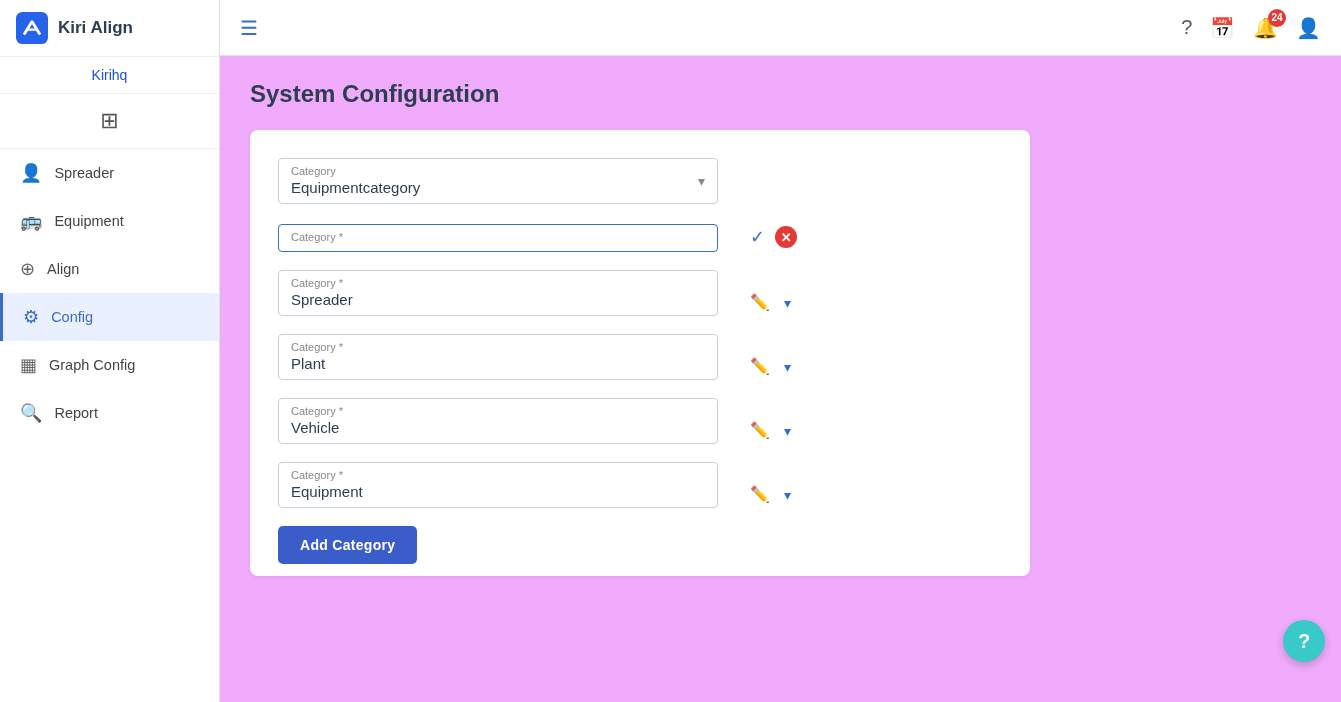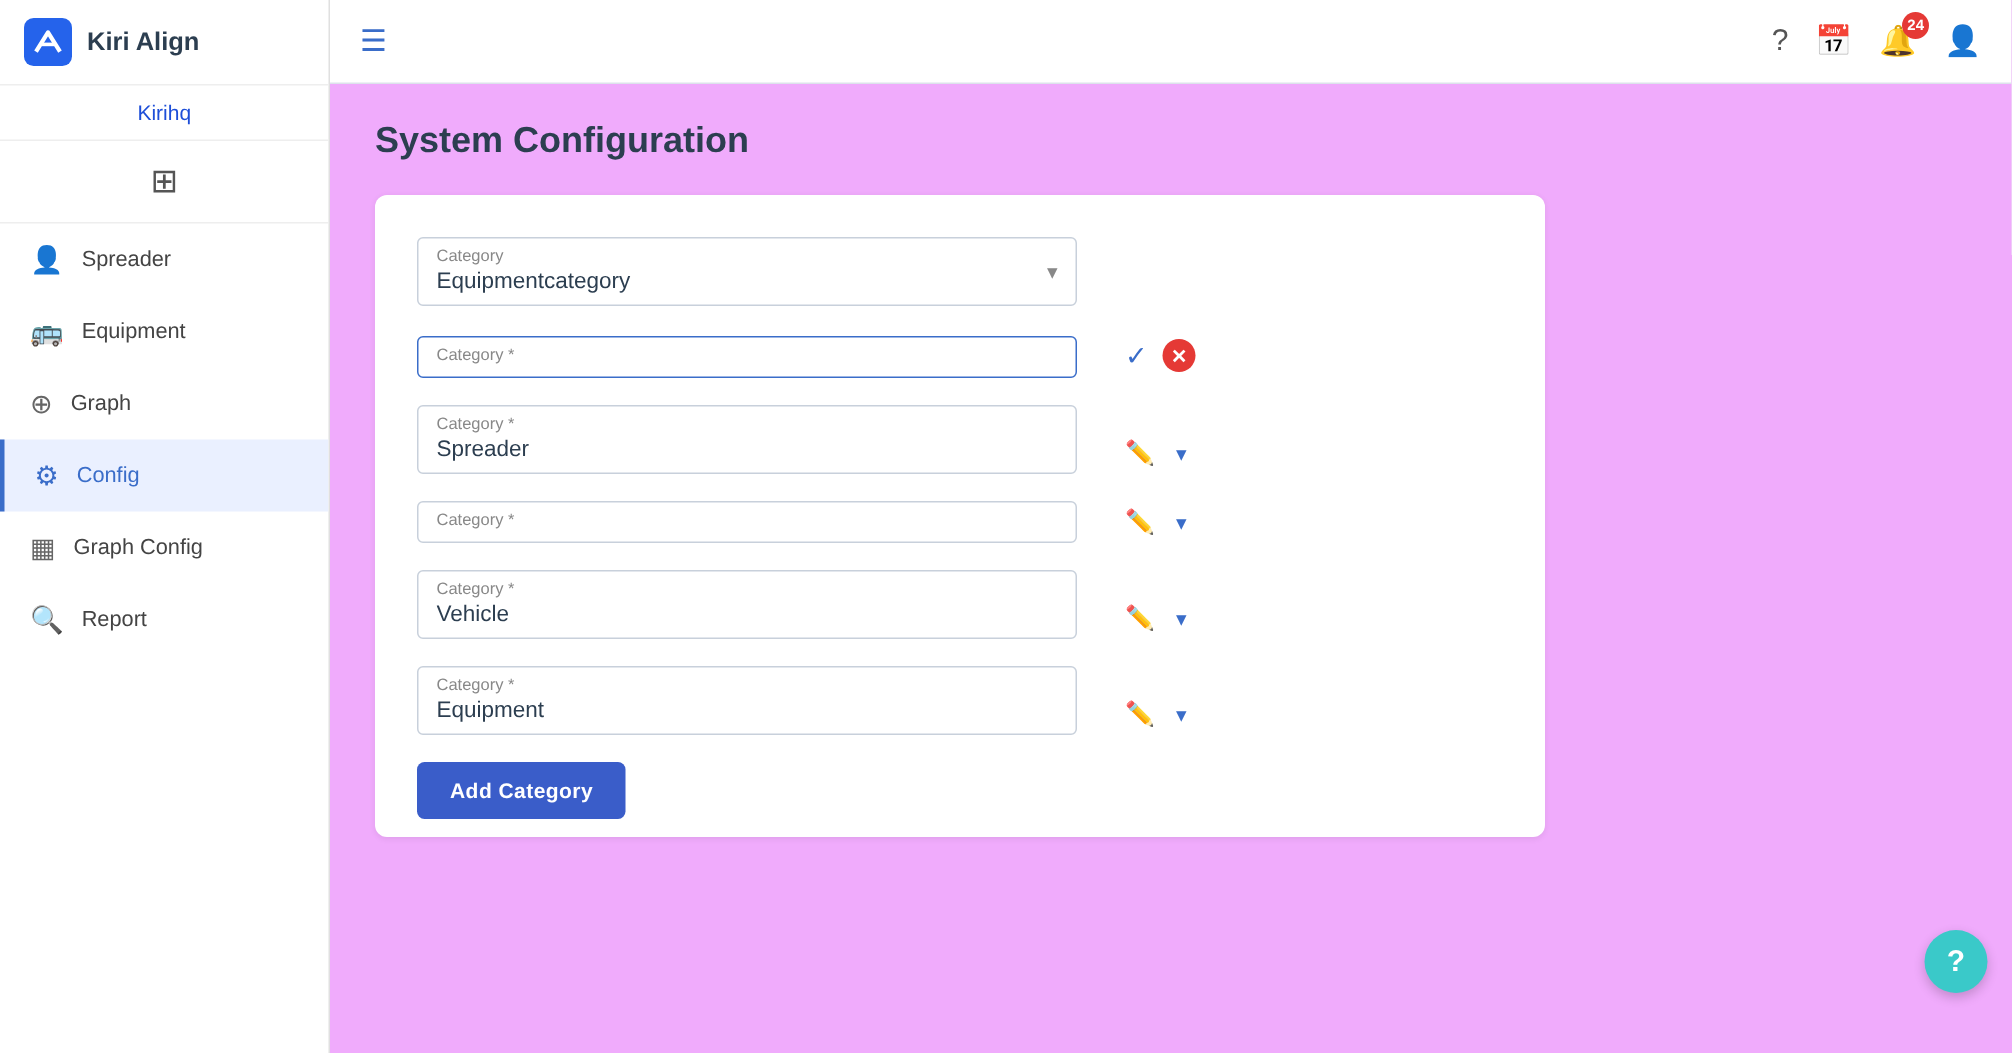--- a/index.html
+++ b/index.html
@@ -273,21 +273,21 @@
     <div class="nav-item">
       <span class="nav-icon">👤</span>
       <span>Spreader</span>
     </div>
     <div class="nav-item">
       <span class="nav-icon">🚌</span>
       <span>Equipment</span>
     </div>
     <div class="nav-item">
       <span class="nav-icon">⊕</span>
-      <span>Graph</span>
+      <span>Align</span>
     </div>
     <div class="nav-item active">
       <span class="nav-icon">⚙</span>
       <span>Config</span>
     </div>
     <div class="nav-item">
       <span class="nav-icon">▦</span>
       <span>Graph Config</span>
     </div>
     <div class="nav-item">
@@ -354,20 +354,21 @@
             <button class="action-btn dropdown">▾</button>
           </div>
         </div>
       </div>
 
       
       <div class="form-row">
         <div class="field-wrapper">
           <div class="field-group">
             <div class="field-label">Category *</div>
+            <input class="field-input" type="text" value="Plant" style="">
           </div>
           <div class="row-actions">
             <button class="action-btn">✏️</button>
             <button class="action-btn dropdown">▾</button>
           </div>
         </div>
       </div>
 
       
       <div class="form-row">

